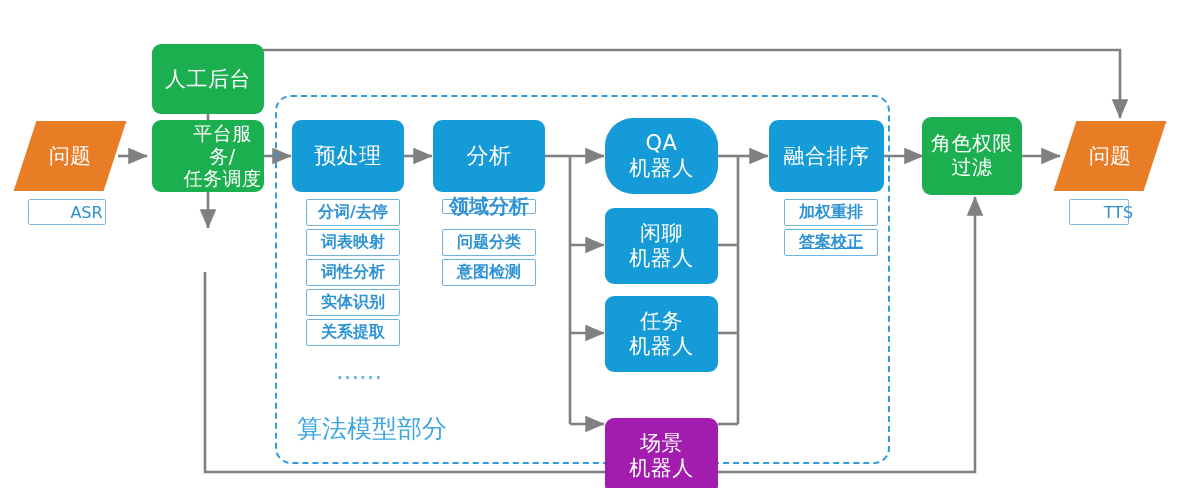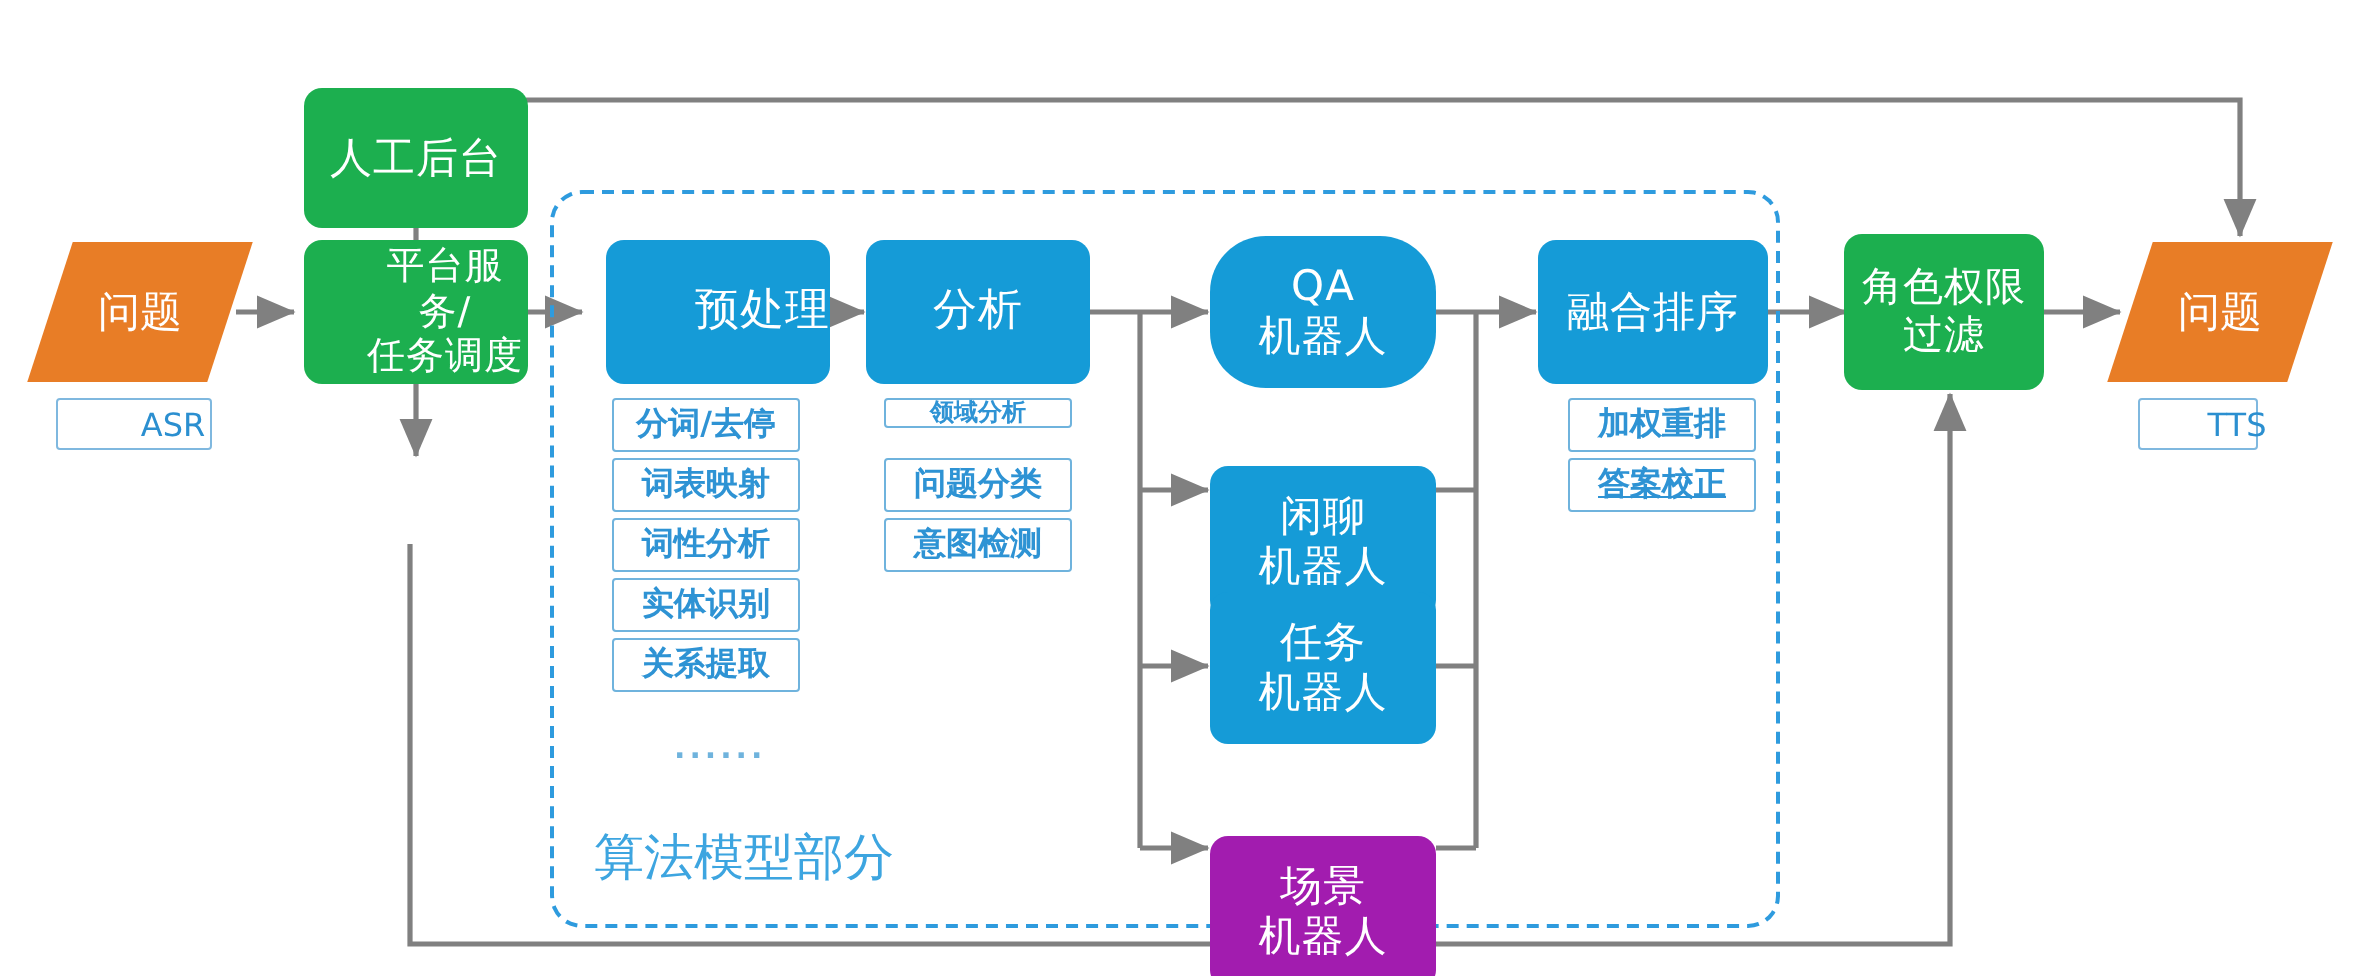--- a/index.html
+++ b/index.html
@@ -176,34 +176,34 @@
     <span class="lbl">平台服务/
 任务调度</span>
   </div>
 
 
   <div class="node green" style="left:922px; top:117px; width:100px; height:78px; font-size:20px;">
     <span class="lbl">角色权限
 过滤</span>
   </div>
 
-  <div class="node blue" style="left:303px; top:120px; width:112px; height:72px; font-size:22px;justify-content:flex-end;">
+  <div class="node blue" style="left:292px; top:120px; width:112px; height:72px; font-size:22px;">
     <span class="lbl">预处理</span>
   </div>
 
   <div class="node blue" style="left:433px; top:120px; width:112px; height:72px; font-size:22px;">
     <span class="lbl">分析</span>
   </div>
 
   <div class="node blue" style="left:605px; top:118px; width:113px; height:76px; font-size:21px;border-radius:28px;">
     <span class="lbl">QA
 机器人</span>
   </div>
 
-  <div class="node blue" style="left:605px; top:208px; width:113px; height:76px; font-size:21px;margin-top:25px;">
+  <div class="node blue" style="left:605px; top:208px; width:113px; height:76px; font-size:21px;">
     <span class="lbl">闲聊
 机器人</span>
   </div>
 
   <div class="node blue" style="left:605px; top:296px; width:113px; height:76px; font-size:21px;">
     <span class="lbl">任务
 机器人</span>
   </div>
 
   <div class="node blue-light" style="left:605px; top:386px; width:113px; height:76px; font-size:21px;">
@@ -215,21 +215,21 @@
     <span class="lbl">融合排序</span>
   </div>
 
   <div class="subitem" style="left:306px; top:199px; width:94px; height:27px; font-size:16px;">分词/去停</div>
   <div class="subitem" style="left:306px; top:229px; width:94px; height:27px; font-size:16px;">词表映射</div>
   <div class="subitem" style="left:306px; top:259px; width:94px; height:27px; font-size:16px;">词性分析</div>
   <div class="subitem" style="left:306px; top:289px; width:94px; height:27px; font-size:16px;">实体识别</div>
   <div class="subitem" style="left:306px; top:319px; width:94px; height:27px; font-size:16px;">关系提取</div>
   <div class="ellipsis" style="left:337px; top:365px; font-size:15px;">......</div>
 
-  <div class="subitem" style="left:442px; top:199px; width:94px; height:15px; font-size:12px;">领域分析</div>
+  <div class="subitem" style="left:442px; top:199px; width:94px; height:15px; font-size:20px;">领域分析</div>
   <div class="subitem" style="left:442px; top:229px; width:94px; height:27px; font-size:16px;">问题分类</div>
   <div class="subitem" style="left:442px; top:259px; width:94px; height:27px; font-size:16px;">意图检测</div>
 
   <div class="subitem" style="left:784px; top:199px; width:94px; height:27px; font-size:16px;">加权重排</div>
   <div class="subitem" style="left:784px; top:229px; width:94px; height:27px; font-size:16px;text-decoration:underline;">答案校正</div>
 
   <div class="para" style="left:1065px; top:121px; width:90px; height:70px; font-size:21px;">
     <span class="inner">问题</span>
   </div>
   <div class="tagbox" style="left:1069px; top:199px; width:60px; height:26px; font-size:16px;">TTS</div>

